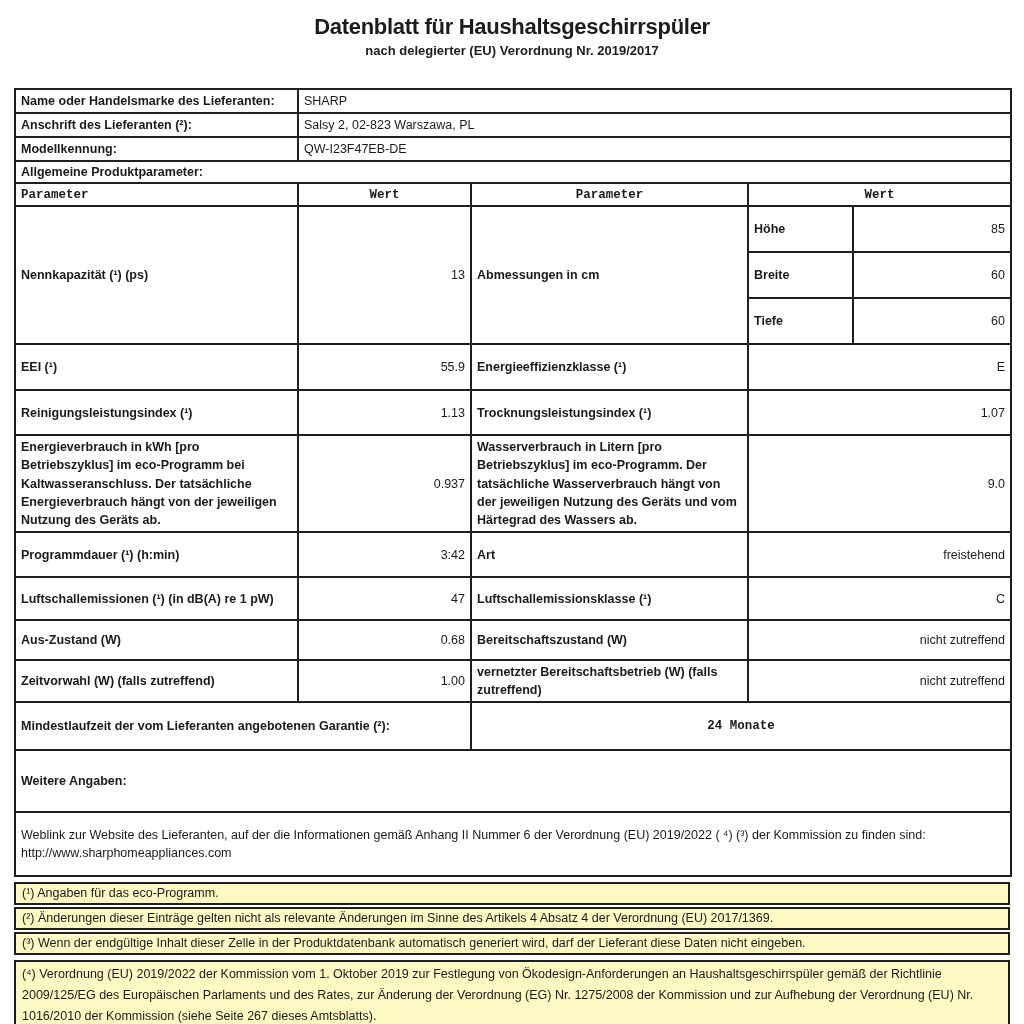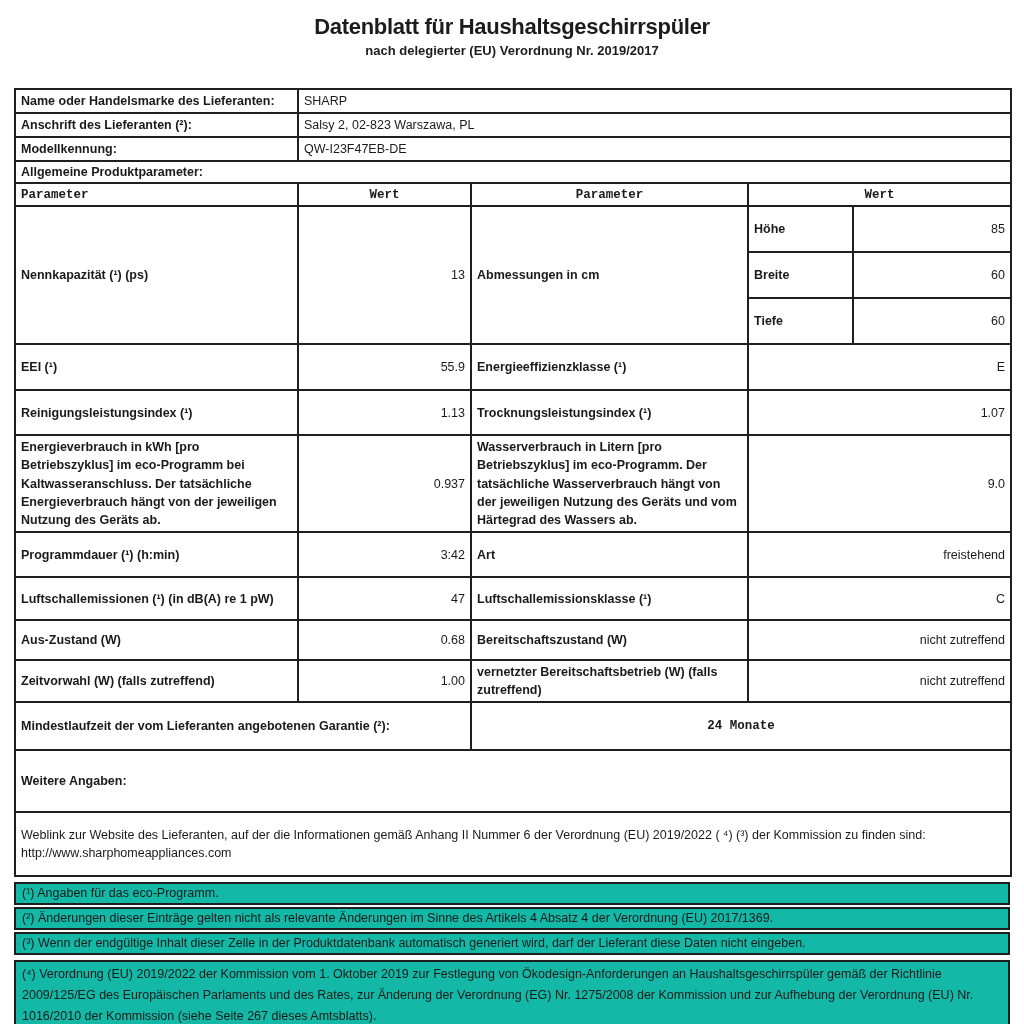--- a/index.html
+++ b/index.html
@@ -73,21 +73,21 @@
     left: 14px;
     top: 882px;
     width: 996px;
     font-size: 12.5px;
   }
   .footnote {
     border: 2px solid #1f1f1f;
     padding: 1px 6px;
     margin-bottom: 2px;
     line-height: 1.35;
-    background: #14b8a6;
+    background: #fef9c3;
   }
   .footnote.tall {
     margin-top: 5px;
     line-height: 1.7;
     padding-top: 2px;
     padding-bottom: 4px;
   }
 </style>
 </head>
 <body>

